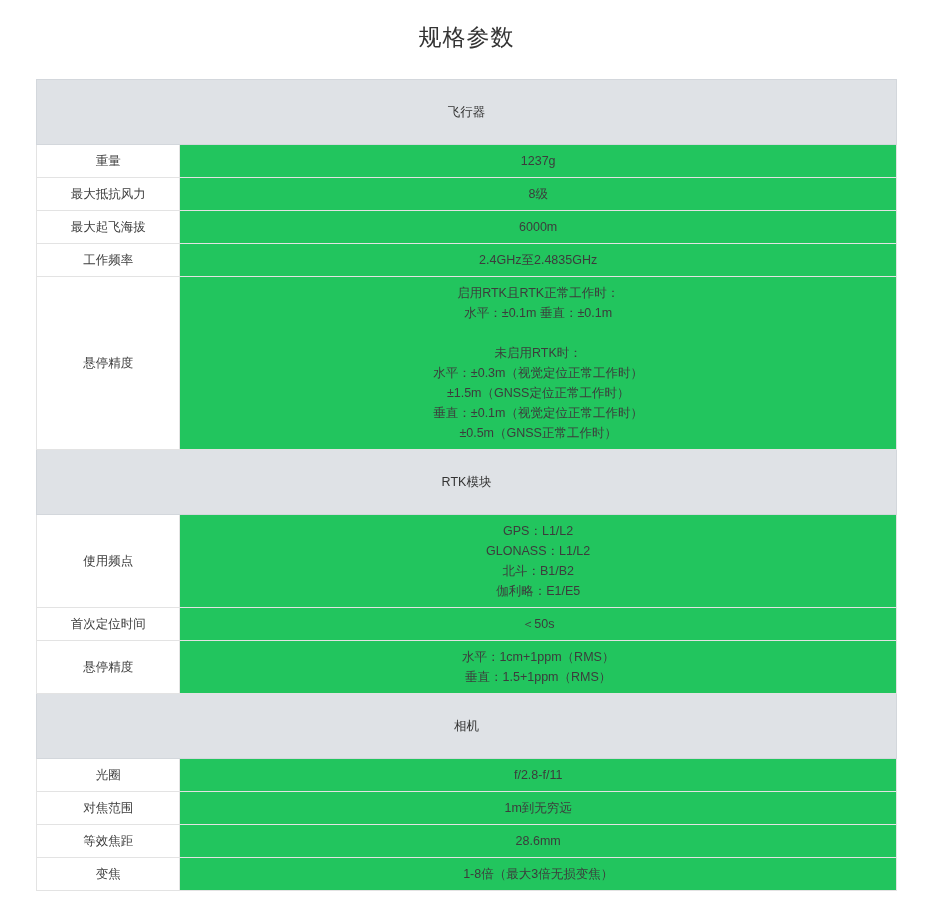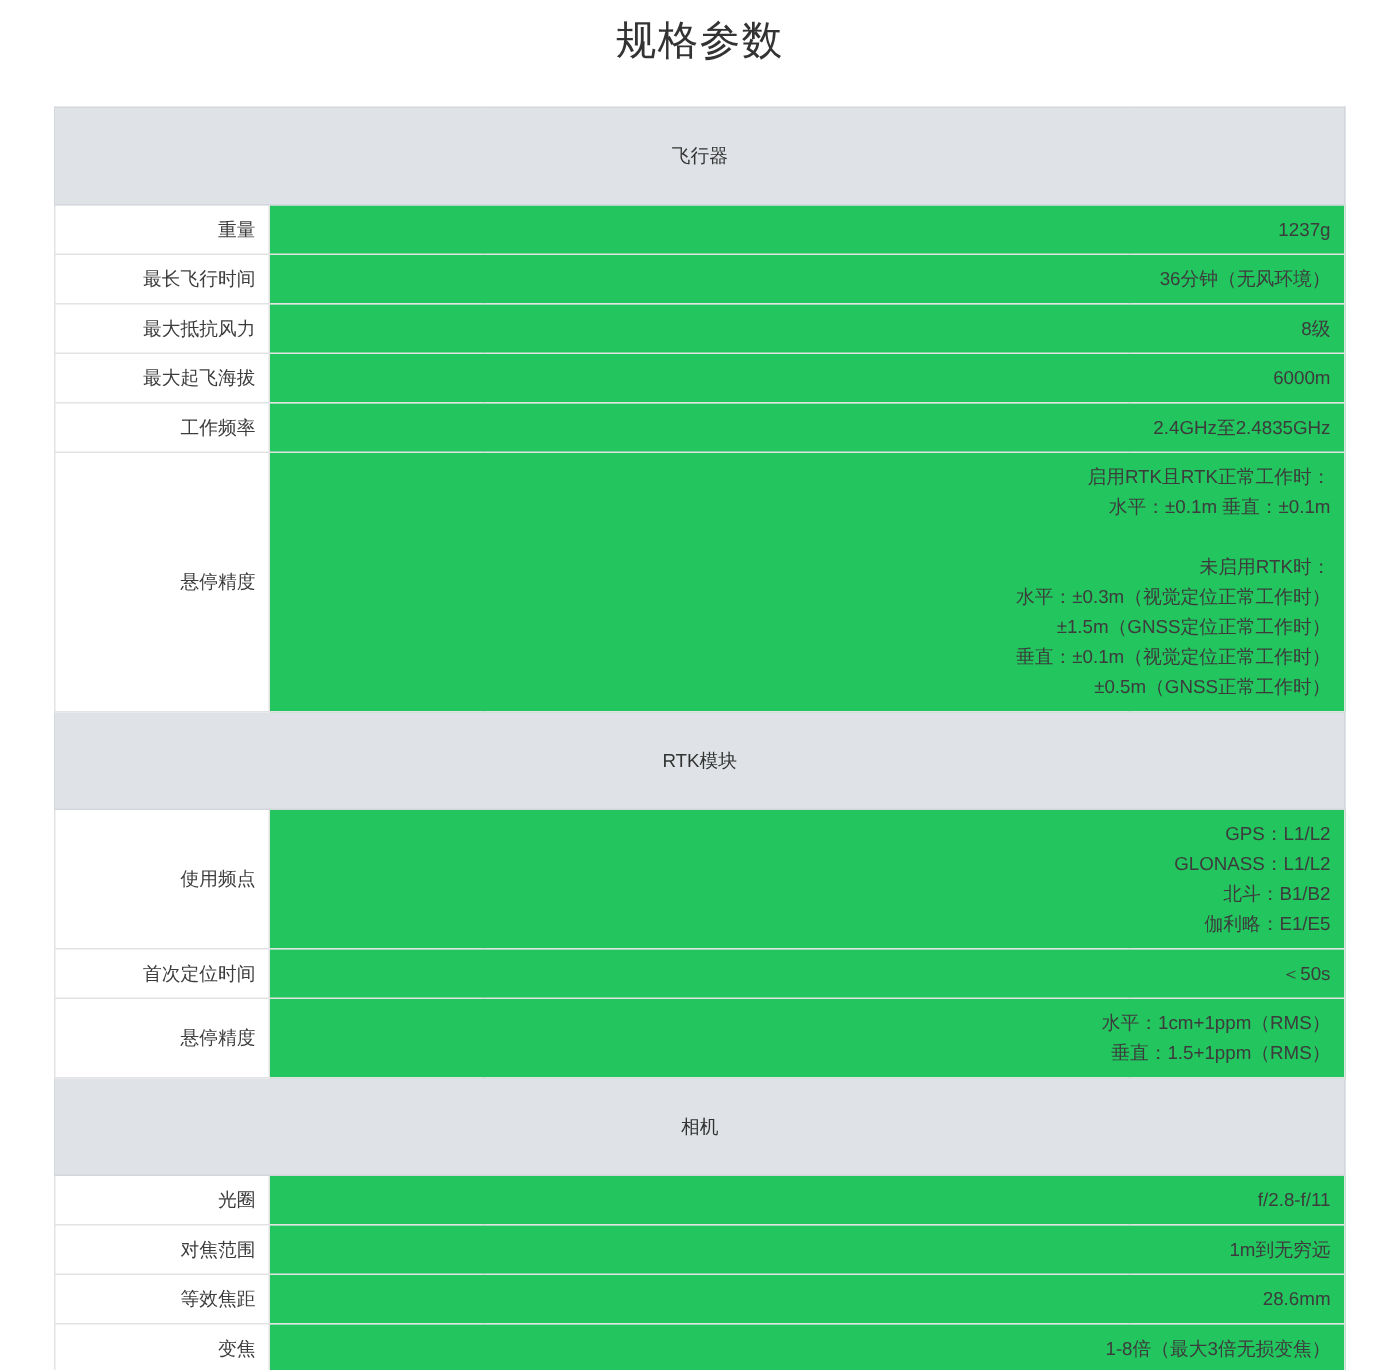--- a/index.html
+++ b/index.html
@@ -9,45 +9,45 @@
   }
   body {
     width: 933px;
     min-height: 913px;
     font-family: "Liberation Sans", "DejaVu Sans", sans-serif;
     color: #333333;
     -webkit-font-smoothing: antialiased;
   }
   .page-title {
     text-align: center;
-    font-size: 27px;
+    font-size: 23px;
     font-weight: normal;
     color: #333333;
     margin: 0;
-    padding: 9px 0 26px 0;
+    padding: 22px 0 26px 0;
     letter-spacing: 1px;
   }
   .spec-wrap {
     padding: 0 36px 20px 36px;
     box-sizing: border-box;
   }
   table.spec {
     width: 100%;
     border-collapse: collapse;
     table-layout: fixed;
     font-size: 12.5px;
     line-height: 1.6;
   }
   table.spec td, table.spec th {
     border: 1px solid #e3e3e3;
     padding: 6px 9px;
     vertical-align: middle;
     color: #3c3c3c;
     font-weight: normal;
-    text-align: right;
+    text-align: center;
   }
   tr.section-row td {
     background: #dfe2e6;
     text-align: center;
     font-size: 12.5px;
     color: #333333;
     padding: 22px 0;
     border: 1px solid #d3d7dc;
   }
   td.label {
@@ -72,24 +72,20 @@
 <div class="spec-wrap">
   <table class="spec">
     <tbody>
 
       <tr class="section-row">
         <td colspan="6">飞行器</td>
       </tr>
       <tr>
         <td class="label">重量</td>
         <td class="value" colspan="5">1237g</td>
-      </tr>
-      <tr>
-        <td class="label">最长飞行时间</td>
-        <td class="value" colspan="5">36分钟（无风环境）</td>
       </tr>
       <tr>
         <td class="label">最大抵抗风力</td>
         <td class="value" colspan="5">8级</td>
       </tr>
       <tr>
         <td class="label">最大起飞海拔</td>
         <td class="value" colspan="5">6000m</td>
       </tr>
       <tr>

